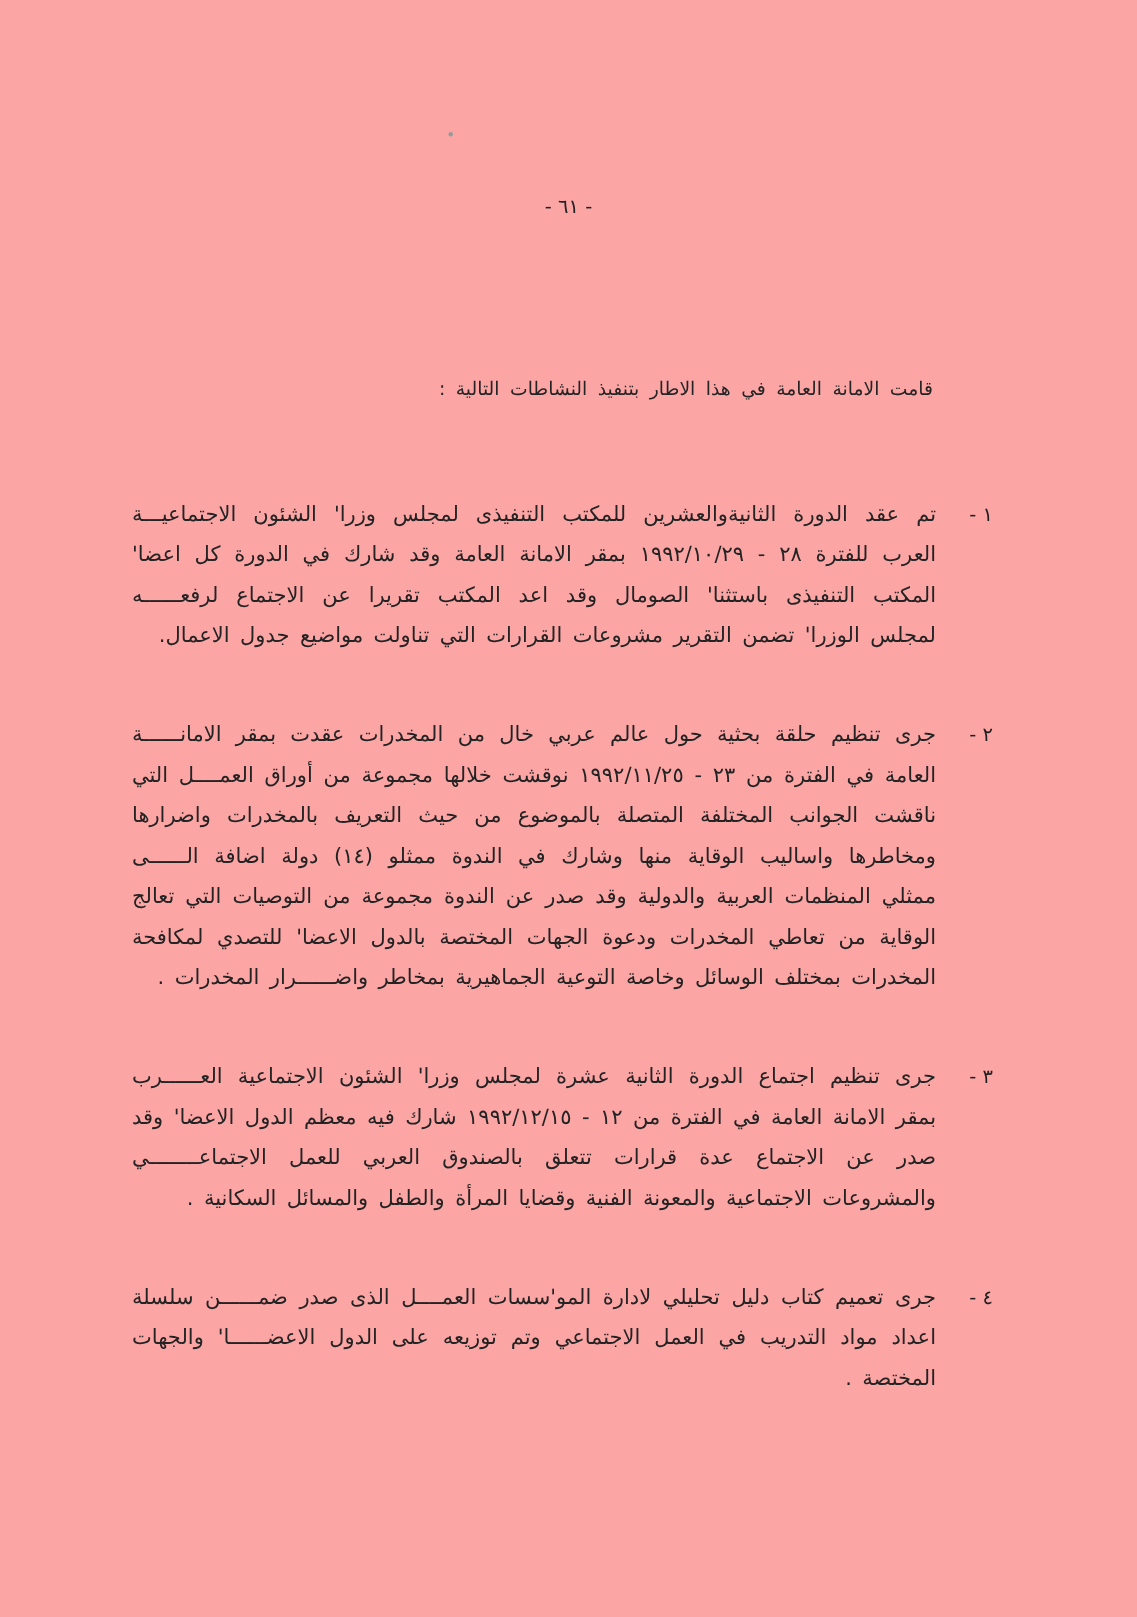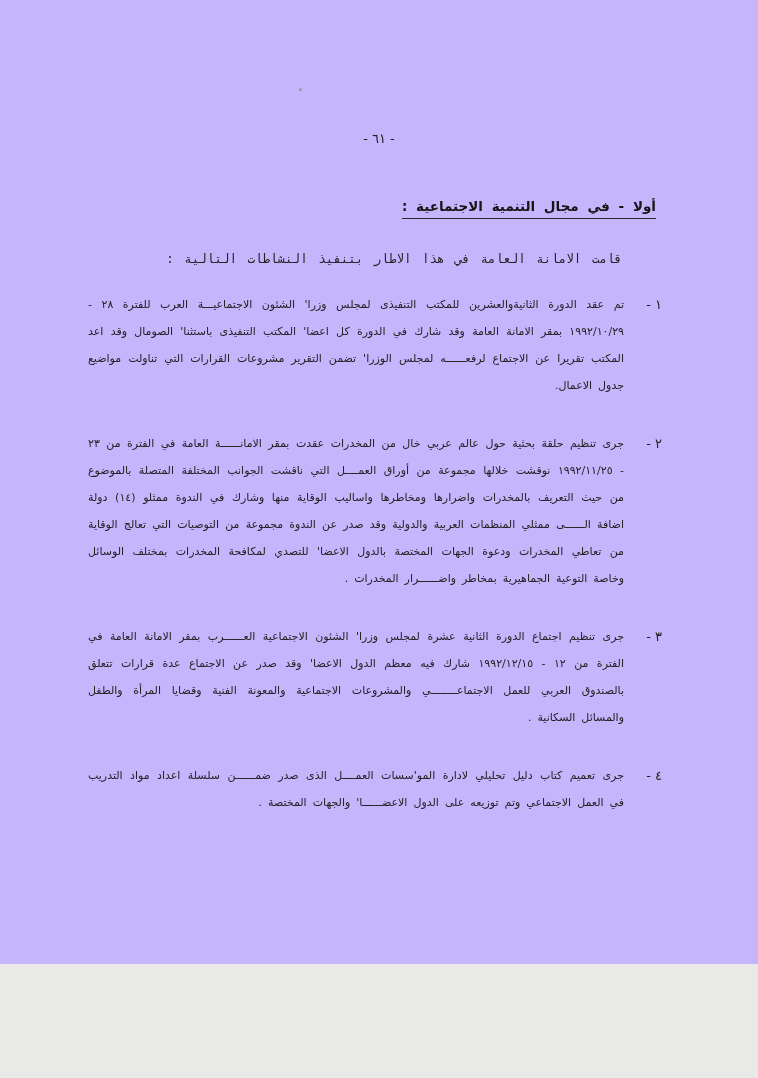--- a/index.html
+++ b/index.html
@@ -4,22 +4,22 @@
 <style>
   * { margin: 0; padding: 0; box-sizing: border-box; }
   html, body { width: 758px; height: 1078px; }
   body {
     background: #e9e9e7;
     font-family: "DejaVu Sans", sans-serif;
   }
   .page {
     position: relative;
     width: 758px;
-    height: 964px;
-    background: #c4b5fd;
+    height: 1078px;
+    background: #fca5a5;
     color: #1f1f1f;
     direction: rtl;
     overflow: hidden;
   }
   .page-number {
     position: absolute;
     top: 131px;
     left: 0;
     right: 0;
     text-align: center;
@@ -47,21 +47,20 @@
     border-bottom: 1.5px solid #2a2a2a;
     color: #161616;
   }
   .intro {
     position: absolute;
     top: 251px;
     right: 136px;
     font-size: 12.5px;
     word-spacing: 3px;
     color: #242424;
-    font-family: Liberation Mono, monospace;
   }
   .items {
     position: absolute;
     top: 291px;
     right: 96px;
     left: 88px;
     list-style: none;
   }
   .item {
     position: relative;
@@ -72,37 +71,37 @@
     position: absolute;
     right: 0;
     top: 0;
     font-size: 13px;
     line-height: 27px;
     letter-spacing: 2px;
     color: #1f1f1f;
     white-space: nowrap;
   }
   .item-text {
-    font-size: 11px;
+    font-size: 14px;
     line-height: 27px;
     text-align: justify;
     word-spacing: 2.5px;
     color: #232323;
+    margin-top: 39px;
   }
 </style>
 </head>
 <body>
 
 <div class="page">
 
   <div class="scan-dot"></div>
 
   <div class="page-number">- ٦١ -</div>
 
-  <div class="heading">أولا - في مجال التنمية الاجتماعية :</div>
 
   <div class="intro">قامت الامانة العامة في هذا الاطار بتنفيذ النشاطات التالية :</div>
 
   <ol class="items">
 
     <li class="item">
       <span class="item-marker">١ -</span>
       <p class="item-text">تم عقد الدورة الثانيةوالعشرين للمكتب التنفيذى لمجلس وزرا' الشئون الاجتماعيـــة العرب للفترة ٢٨ - ١٩٩٢/١٠/٢٩ بمقر الامانة العامة وقد شارك في الدورة كل اعضا' المكتب التنفيذى باستثنا' الصومال وقد اعد المكتب تقريرا عن الاجتماع لرفعــــــه لمجلس الوزرا' تضمن التقرير مشروعات القرارات التي تناولت مواضيع جدول الاعمال.</p>
     </li>
 

